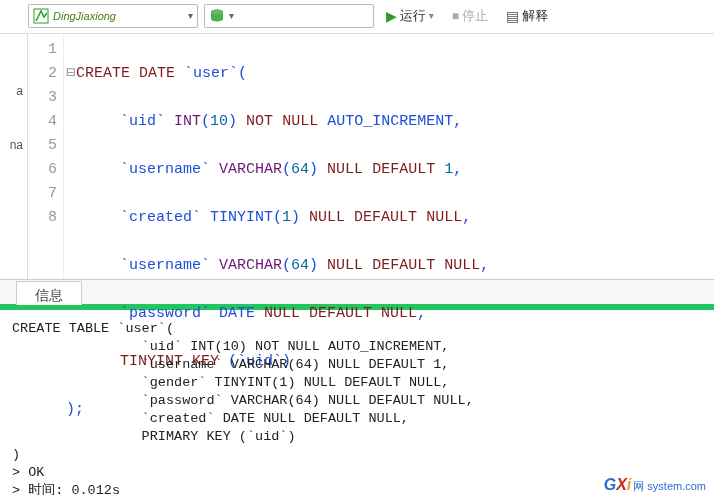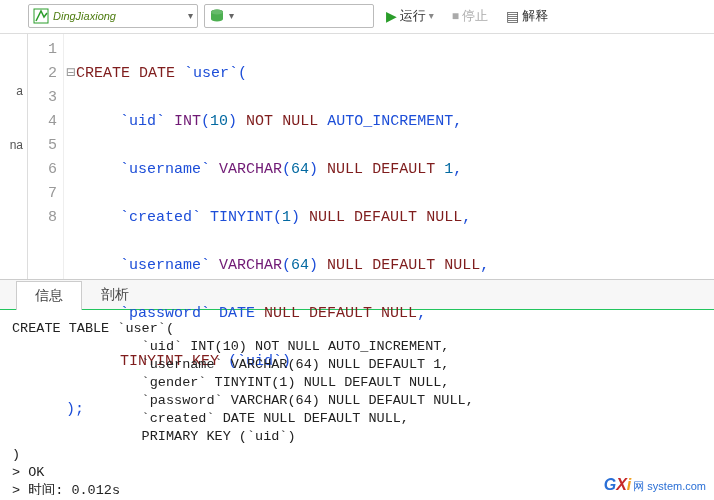--- a/index.html
+++ b/index.html
@@ -19,21 +19,21 @@
 .sidetabs span { writing-mode: horizontal-tb; font-size: 12px; color: #555; padding-right: 4px; }
 .editor { flex: 1; display: flex; font-family: Consolas, "Courier New", monospace; font-size: 15px; line-height: 24px; }
 .gutter { width: 36px; text-align: right; color: #999; padding: 4px 6px 0 0; user-select: none; background: #fff; border-right: 1px solid #eee; }
 .code { padding: 4px 0 0 2px; white-space: pre; }
 .fold { color: #999; display: inline-block; width: 10px; }
 .kw-blue { color: #7f1d1d; }
 .kw-teal { color: #701a75; }
 .num { color: #0369a1; }
 .ident { color: #1d4ed8; }
 .bottom { border-top: 1px solid #ccc; }
-.tabs { display: flex; border-bottom: 1px solid #22c55e; background: #f7f7f7; height: 30px; padding-left: 16px; }
+.tabs { display: flex; border-bottom: 6px solid #22c55e; background: #f7f7f7; height: 30px; padding-left: 16px; }
 .tab { padding: 5px 18px; font-size: 14px; color: #444; border: 1px solid transparent; border-bottom: none; cursor: pointer; }
 .tab.active { background: #fff; border-color: #ccc; border-top: 1px solid #ccc; position: relative; top: 1px; }
 .output { font-family: Consolas, "Courier New", monospace; font-size: 13.5px; line-height: 18px; padding: 10px 10px 0 12px; white-space: pre; color: #222; height: 185px; overflow: hidden; }
 .watermark { position: absolute; right: 8px; bottom: 6px; font-family: Arial, sans-serif; font-size: 16px; font-weight: bold; font-style: italic; margin-left: 35px; }
 .watermark .g { color: #2a6fd6; } .watermark .x { color: #c62828; } .watermark .i { color: #f0a020; } .watermark .net { color: #2a6fd6; font-size: 11px; font-style: normal; font-weight: normal; margin-left: 2px; }
 </style>
 </head>
 <body>
 
 <div class="toolbar">
@@ -97,21 +97,20 @@
 <div><span class="ident">      `password` DATE </span><span class="kw-blue">NULL</span><span> </span><span class="kw-blue">DEFAULT</span><span> </span><span class="kw-blue">NULL</span><span class="ident">,</span></div>
 <div><span>      </span><span class="kw-blue">TINYINT</span><span> </span><span class="kw-blue">KEY</span><span class="ident"> (`uid`)</span></div>
 <div><span class="ident">);</span></div>
     </div>
   </div>
 </div>
 
 <div class="bottom">
   <div class="tabs">
     <div class="tab active">信息</div>
-    <div class="tab">剖析</div>
   </div>
   <div class="output">CREATE TABLE `user`(
                 `uid` INT(10) NOT NULL AUTO_INCREMENT,
                 `username` VARCHAR(64) NULL DEFAULT 1,
                 `gender` TINYINT(1) NULL DEFAULT NULL,
                 `password` VARCHAR(64) NULL DEFAULT NULL,
                 `created` DATE NULL DEFAULT NULL,
                 PRIMARY KEY (`uid`)
 )
 &gt; OK

